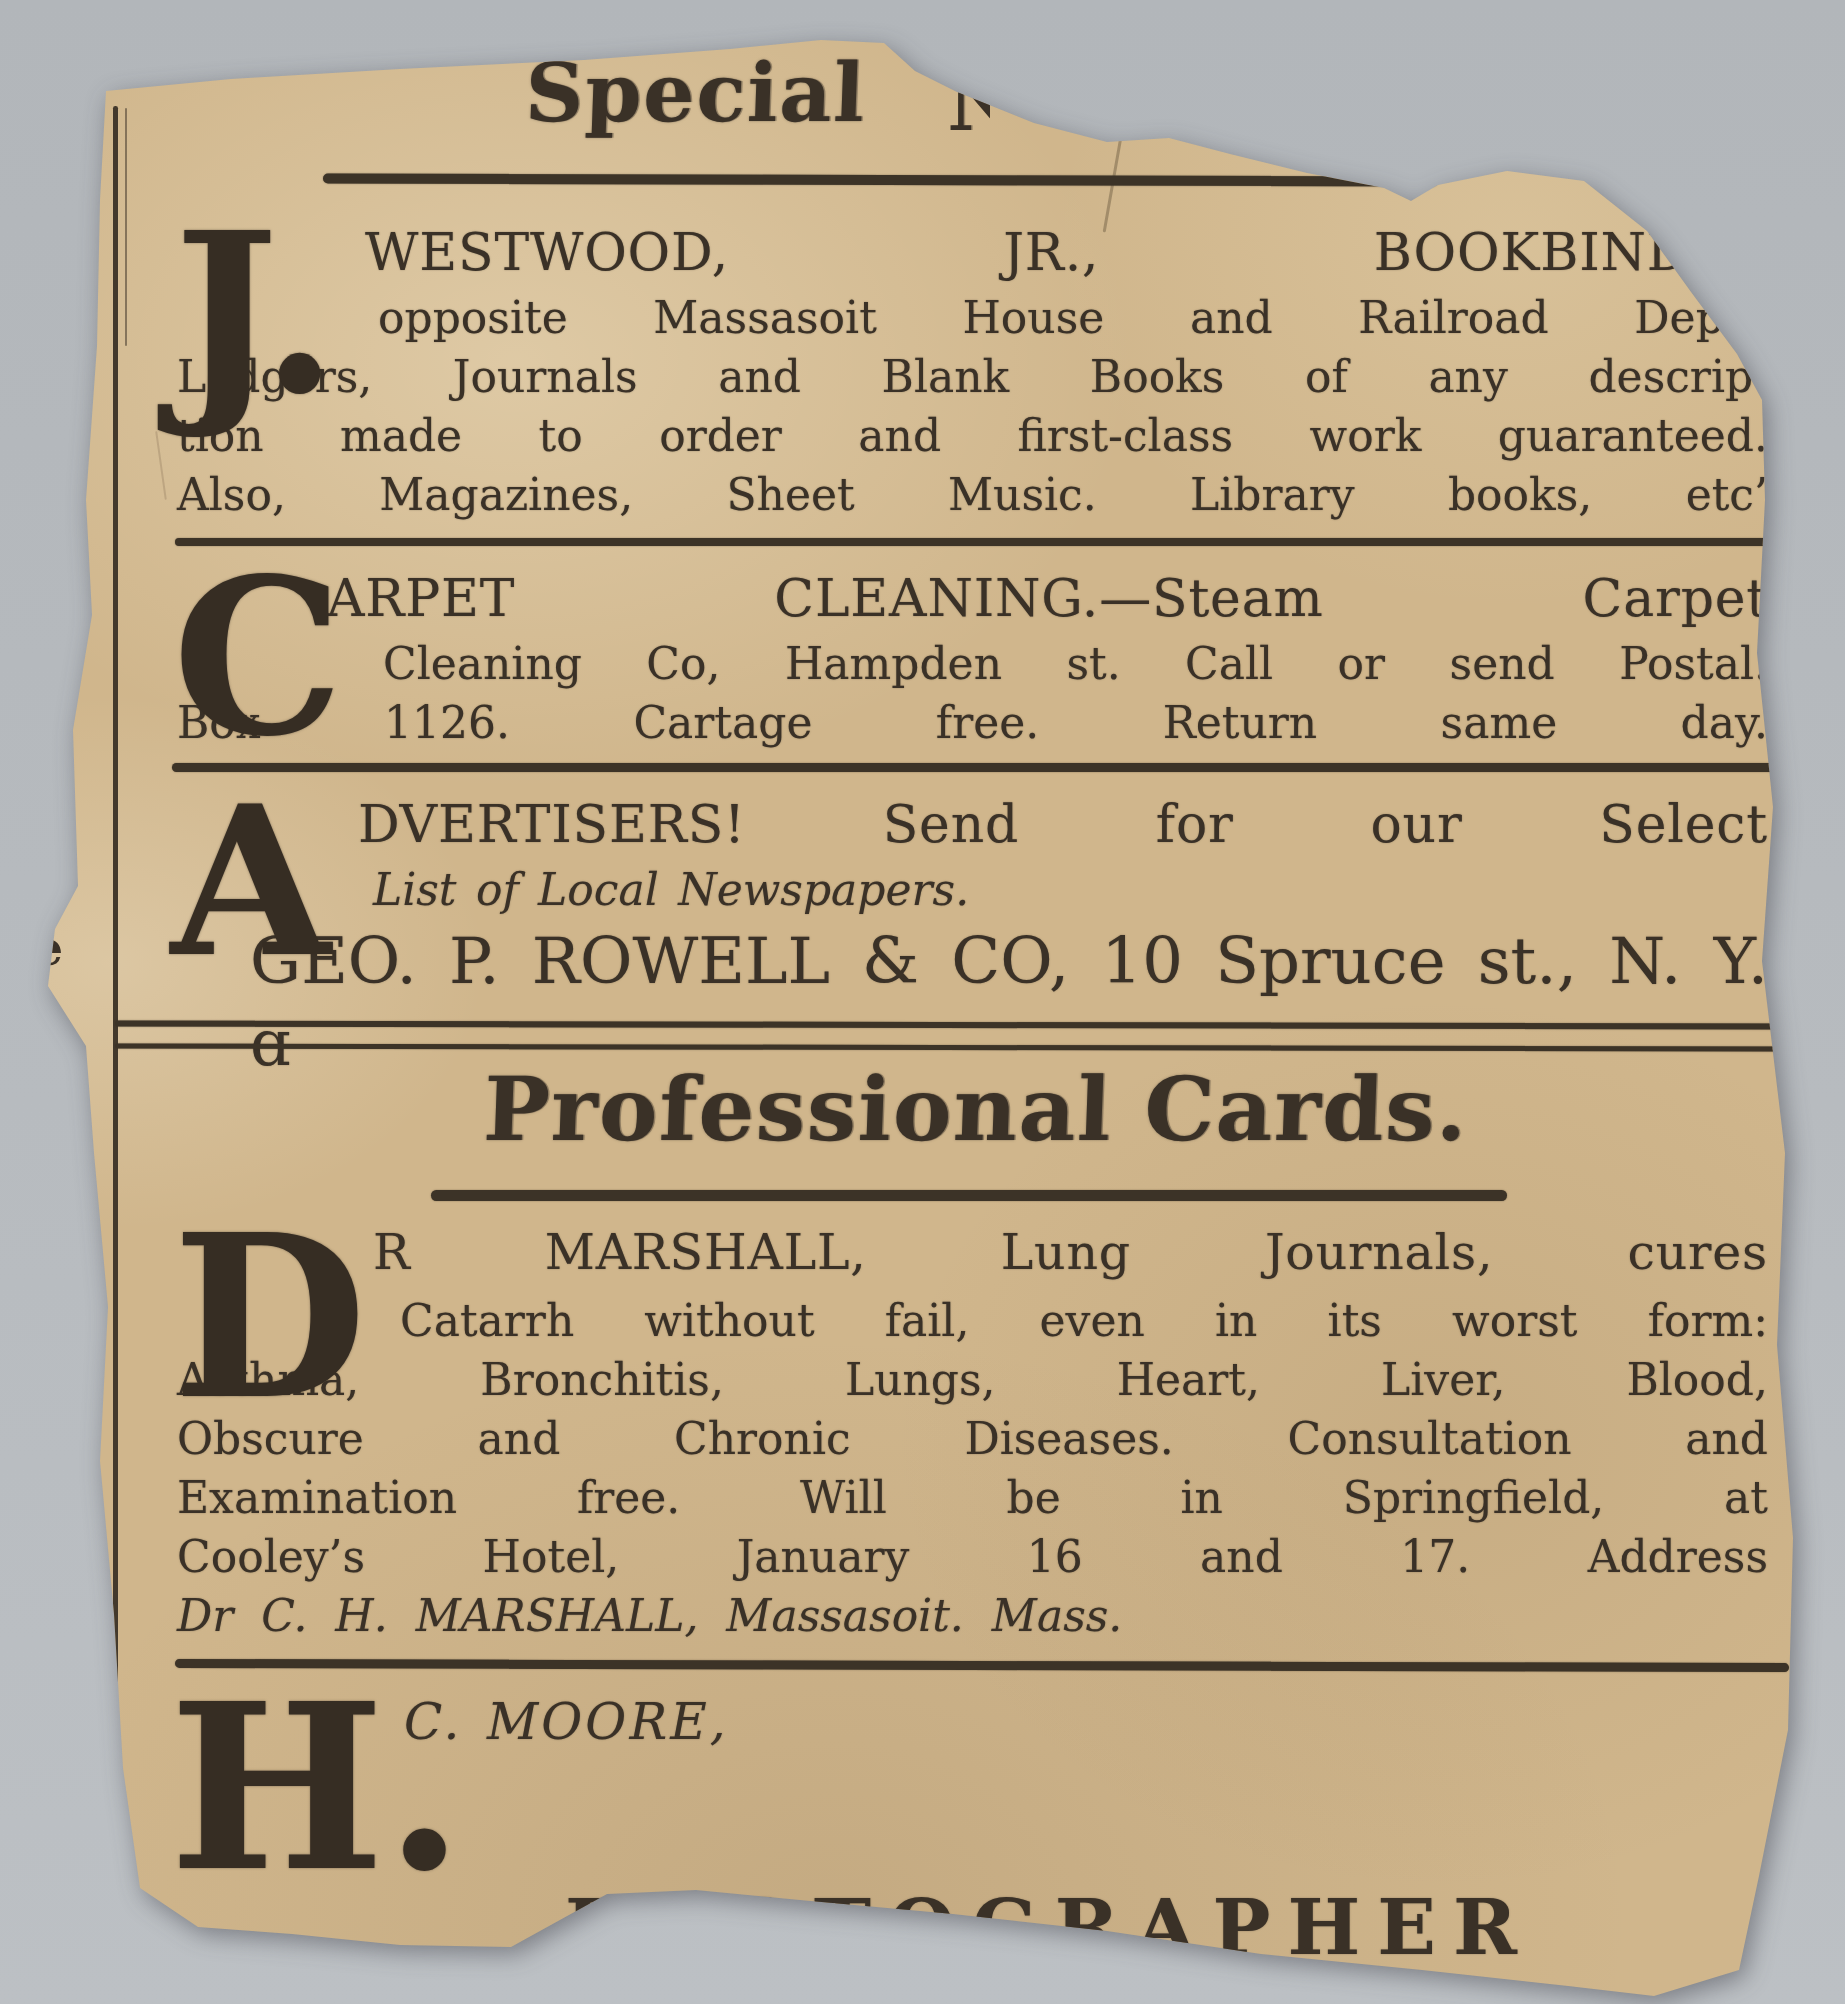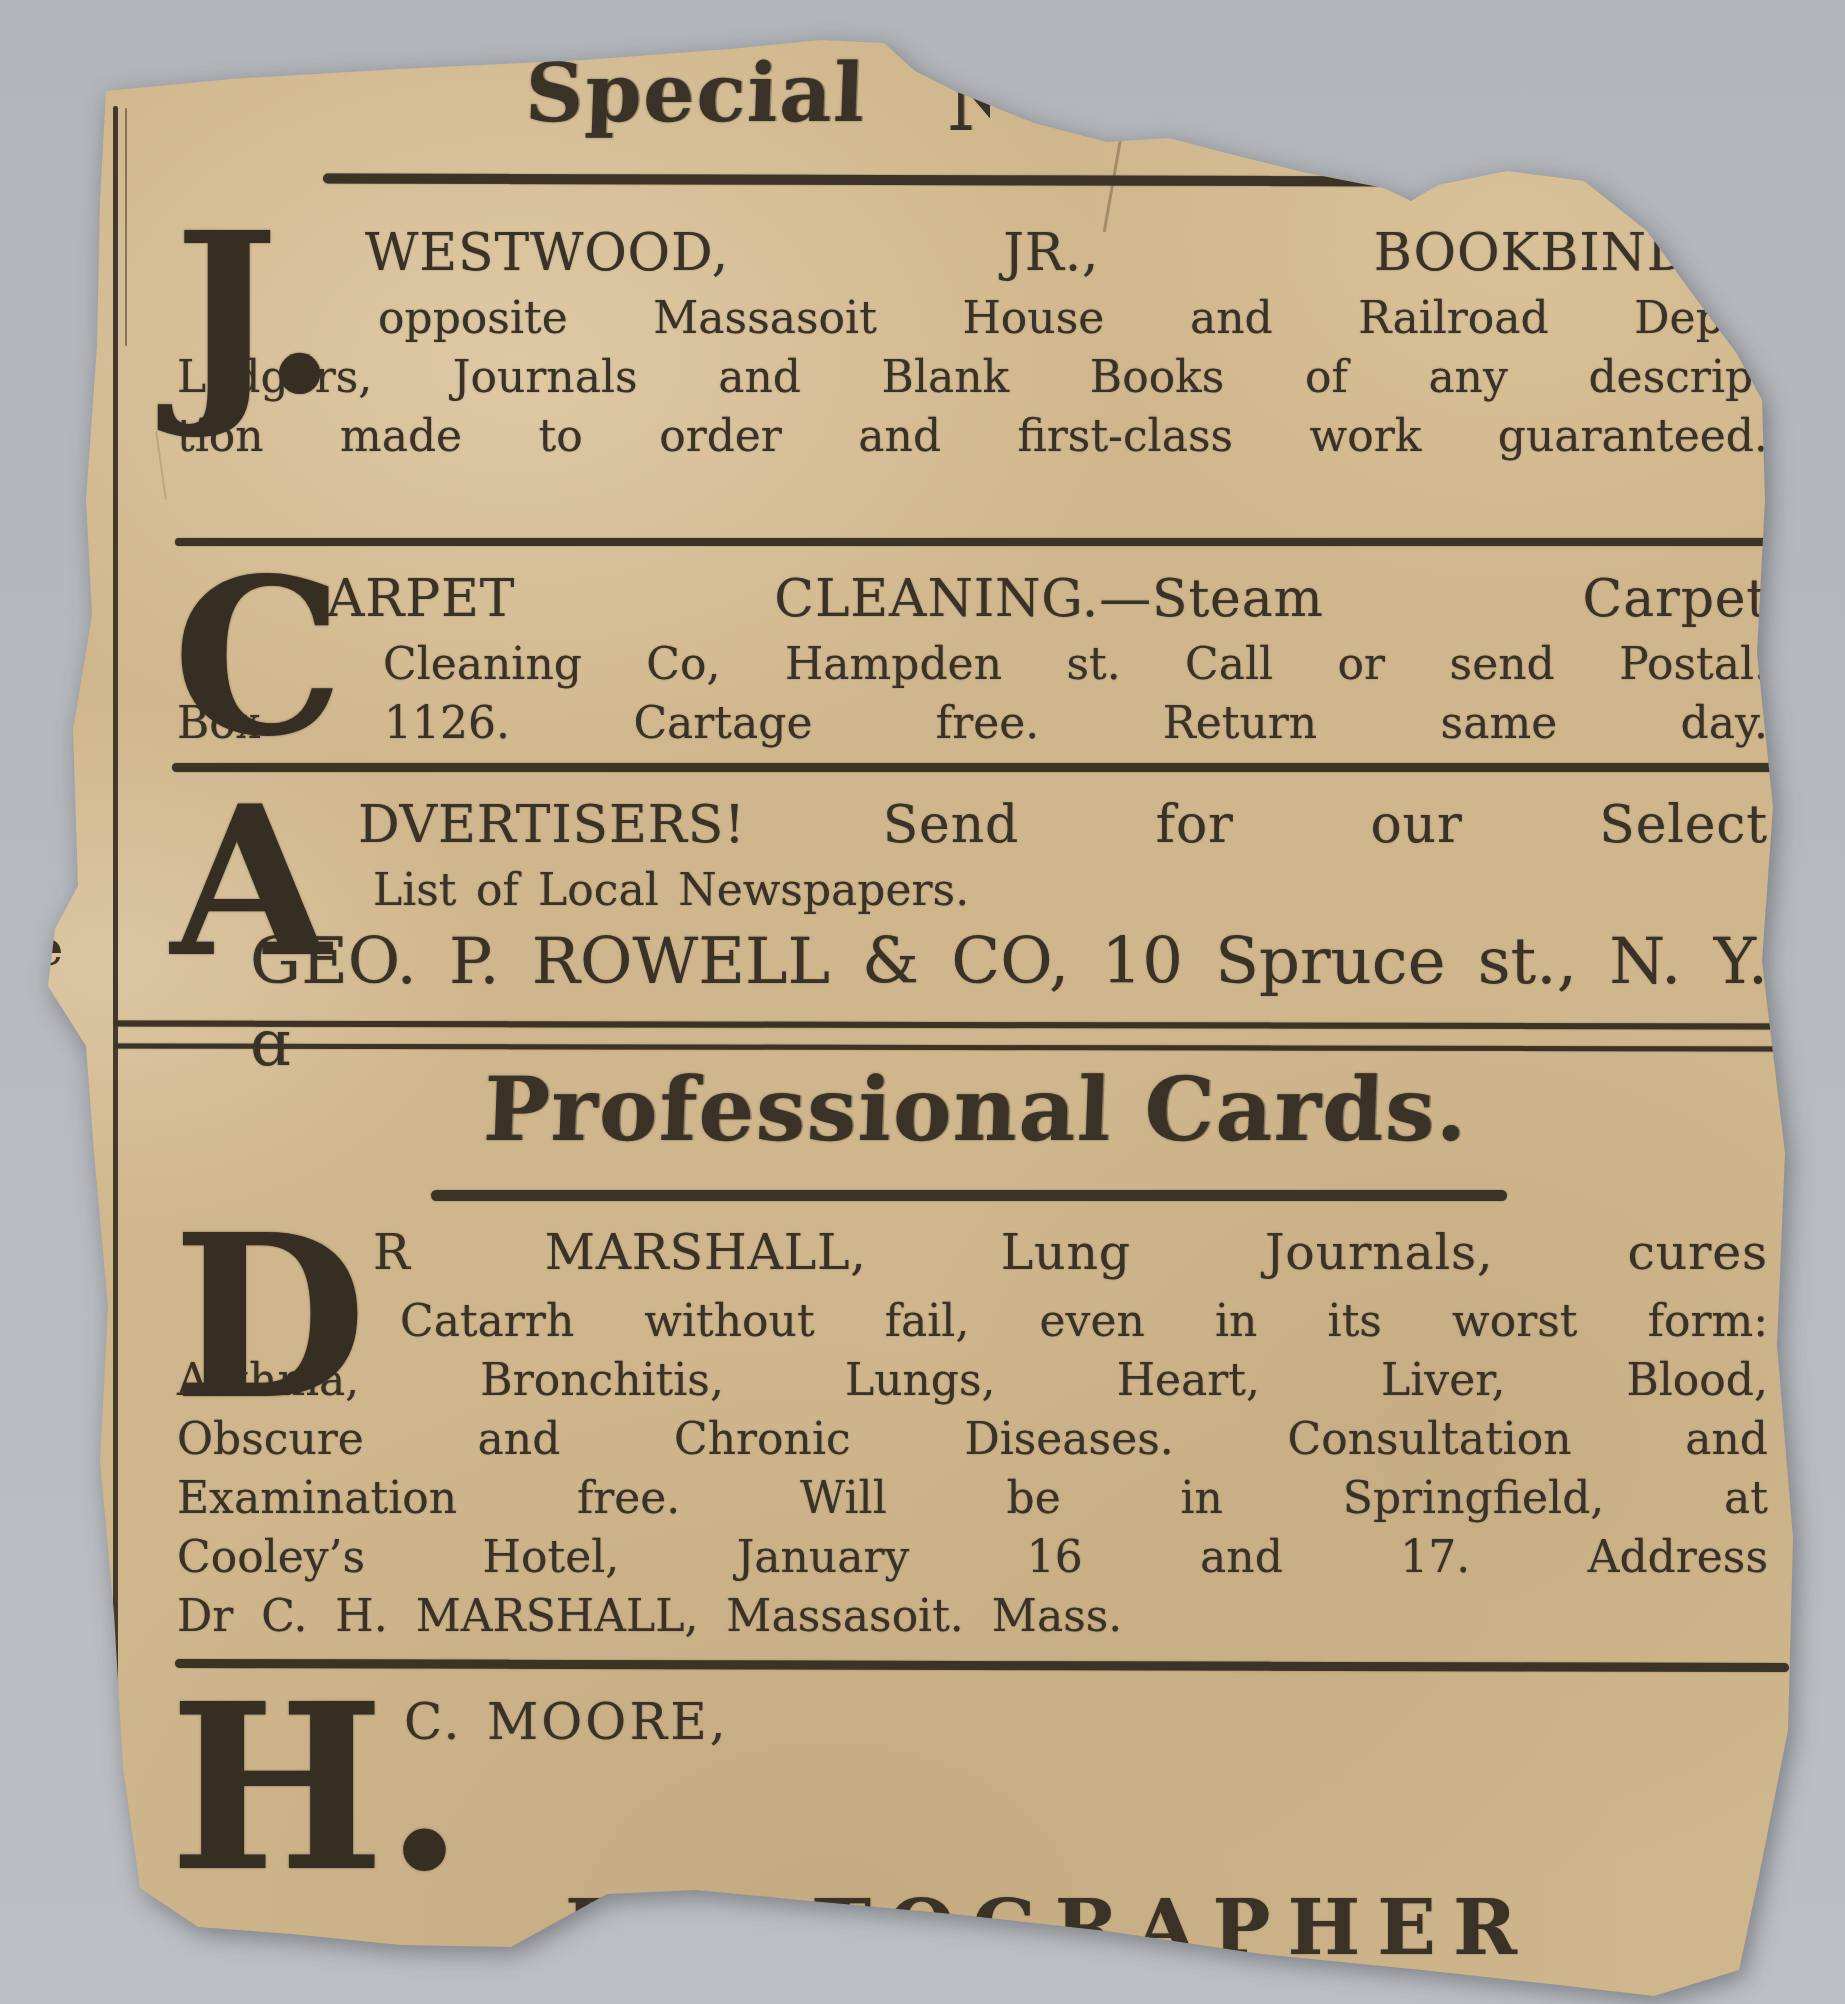--- a/index.html
+++ b/index.html
@@ -32,21 +32,21 @@
     font-weight:bold;color:#3a3127;text-align:center;letter-spacing:1.5px;
     transform:skewX(-2deg);
     text-shadow:1.5px 0 0 rgba(58,49,39,.35),0 0 2.3px rgba(58,49,39,.5);}
   .torn-letter{position:absolute;overflow:hidden;font-family:"DejaVu Serif",serif;
     font-weight:bold;color:#3a3127;text-shadow:1.5px 0 0 rgba(58,49,39,.35);}
   .ad{position:absolute;left:177px;width:1591px;}
   .ln{font-family:"DejaVu Serif","Liberation Serif",serif;font-size:44px;height:59px;
     line-height:1.28;color:#3a3127;text-align:justify;text-align-last:justify;
     word-spacing:5.4px;text-shadow:0 0 1.5px rgba(56,47,36,.5);}
   .ln-big{font-size:52px;height:69px;letter-spacing:0.8px;line-height:1.2;}
-  .ln-left{text-align:left;text-align-last:left;}
+  .ln-left{text-align:left;text-align-last:left;font-style:italic;}
   .dropcap{position:absolute;font-family:"DejaVu Serif","Liberation Serif",serif;
     font-weight:bold;color:#362d23;line-height:.82;
     text-shadow:0 0 2.3px rgba(54,45,35,.55);}
   .crack{position:absolute;background:rgba(88,70,48,.38);border-radius:1.5px;}
   .bottom-partial{position:absolute;font-family:"DejaVu Serif",serif;font-weight:bold;
     color:#3a3127;letter-spacing:17px;text-shadow:0 0 1.5px rgba(56,47,36,.5);}
   .edge-frag{position:absolute;font-family:"DejaVu Serif",serif;font-weight:bold;
     color:#3a3127;}
 </style>
 </head>
@@ -65,20 +65,21 @@
       <div class="blackletter" style="left:461px;top:45px;width:469px;font-size:81px;">Special</div>
       <div class="torn-letter" style="left:947px;top:54px;width:43px;height:111px;font-size:81px;"><span>N</span></div>
       <div class="hrule" style="left:323px;top:175px;width:1115px;height:10px;transform:rotate(.15deg);"></div>
 
       <div class="ad" style="top:221px;">
         <div class="dropcap" style="left:-3.1px;top:1.5px;font-size:221px;">J.</div>
         <div class="ln ln-big" style="padding-left:188px;">WESTWOOD, JR., BOOKBINDER</div>
         <div class="ln" style="padding-left:201px;">opposite Massasoit House and Railroad Depot</div>
         <div class="ln">Ledgers, Journals and Blank Books of any descrip-</div>
         <div class="ln">tion made to order and first-class work guaranteed.</div>
+        <div class="ln">Also, Magazines, Sheet Music. Library books, etc’</div>
       </div>
 
       <div class="hrule" style="left:175px;top:538px;width:1607px;height:7.7px;"></div>
 
       <div class="ad" style="top:567px;">
         <div class="dropcap" style="left:-4.6px;top:3.1px;font-size:215px;">C</div>
         <div class="ln ln-big" style="padding-left:150px;">ARPET CLEANING.—Steam Carpet</div>
         <div class="ln" style="padding-left:206px;">Cleaning Co, Hampden st.  Call or send Postal.</div>
         <div class="ln">Box 1126.  Cartage free.  Return same day.</div>
       </div>

